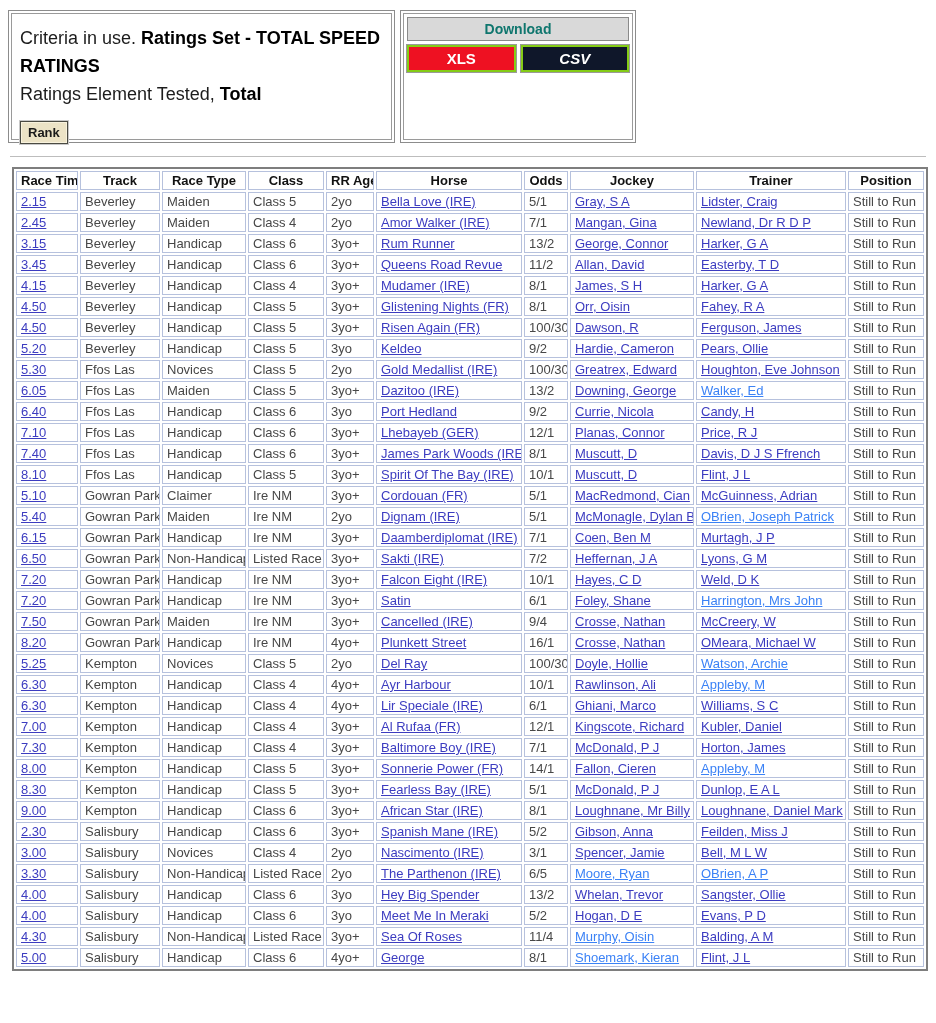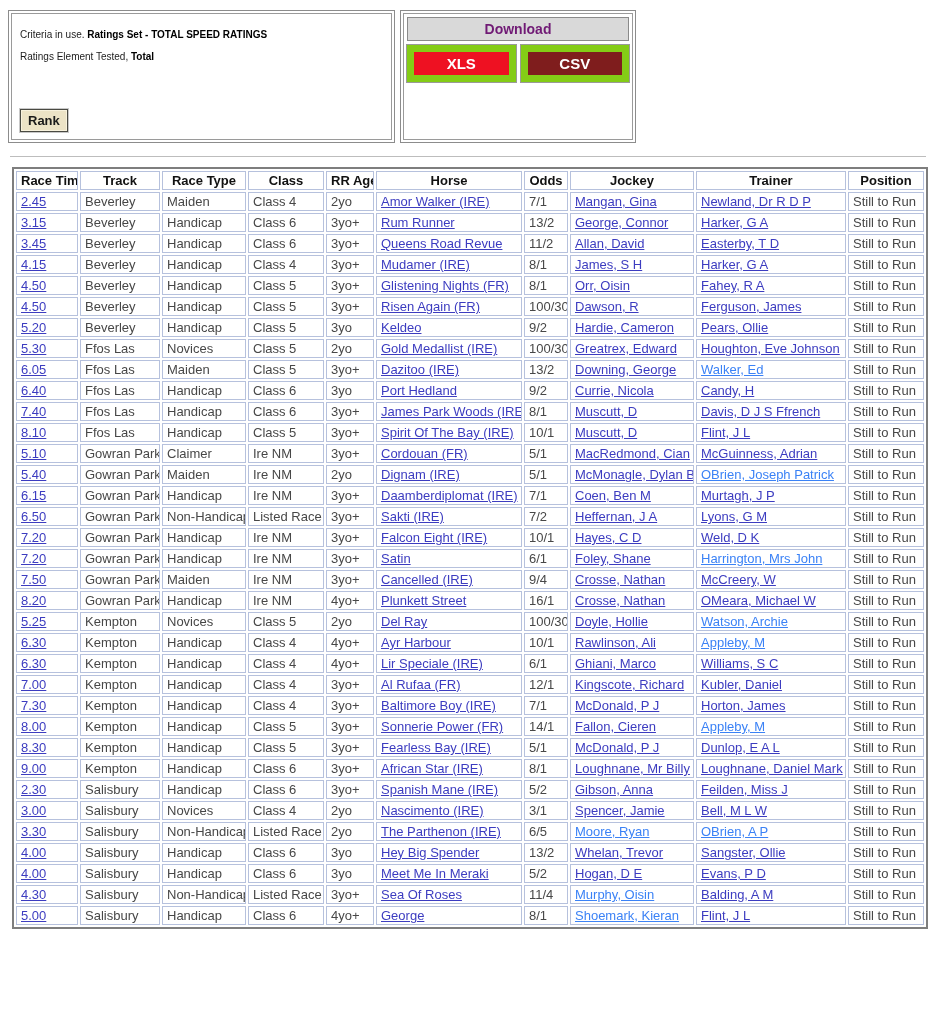--- a/index.html
+++ b/index.html
@@ -17,56 +17,55 @@
     border:1px solid #8c8c8c;
     padding:2px;
     background:#fff;
   }
   .panel-inner {
     border:1px solid #9a9a9a;
     height:100%;
     padding:6px 8px;
   }
   .criteria-box { width:387px; height:133px; }
-  .criteria-text { font-size:10px; line-height:22px; color:#1c1c1c; margin-top:4px; }
+  .criteria-text { font-size:18px; line-height:28px; color:#1c1c1c; margin-top:4px; }
   .criteria-text b { color:#000; }
 
   .btn-row { margin-top:6px; }
   .btn-row.first { margin-top:13px; }
   button.classic {
     font-family: "Liberation Sans", sans-serif;
     font-size:13px; font-weight:bold; color:#1a1a1a;
     background:#ece3c6;
     border:1px solid #4a4a42;
     box-shadow: 0 0 0 1px #c9c9c9, inset 0 0 0 1px #f8f2dd;
     padding:3px 7px;
     margin-right:4px;
     cursor:pointer;
-    margin-top:28px;
   }
 
   .download-box { width:236px; height:133px; }
   .download-inner { border:1px solid #9a9a9a; height:100%; padding:3px; }
   .download-header {
     background:#d9d9d9;
     border:1px solid #8a8a8a;
-    font-size:14px; font-weight:bold; text-align:center; color:#701a75;
+    font-size:14px; font-weight:bold; text-align:center; color:#0f766e;
     padding:3px 0; margin-bottom:4px;
   }
   .download-buttons { display:flex; gap:5px; }
   .dl {
     flex:1; display:block; text-align:center;
     font-size:15px; font-weight:bold; color:#ffffff;
     text-decoration:none;
-    border:7px solid #84cc16;
+    border:2px solid #84cc16;
     box-shadow: 0 0 0 1px #9a9a9a;
     padding:3px 0; cursor:pointer;
   }
   .dl.xls { background:#ee1122; }
-  .dl.csv { background:#7f1d1d; }
+  .dl.csv { background:#0f172a;font-style:italic; }
 
   hr.divider { border:none; border-top:1px solid #bdbdbd; margin:13px 2px 10px 2px; }
 
   
   table.ratings {
     margin-left:4px;
     width:913px;
     table-layout:fixed;
     border-collapse:separate;
     border-spacing:2px;
@@ -139,20 +138,32 @@
         <th>RR Age</th>
         <th>Horse</th>
         <th>Odds</th>
         <th>Jockey</th>
         <th>Trainer</th>
         <th>Position</th>
       </tr>
   </thead>
   <tbody>
       <tr>
+        <td><a>2.15</a></td>
+        <td>Beverley</td>
+        <td>Maiden</td>
+        <td>Class 5</td>
+        <td>2yo</td>
+        <td><a>Bella Love (IRE)</a></td>
+        <td>5/1</td>
+        <td><a>Gray, S A</a></td>
+        <td><a>Lidster, Craig</a></td>
+        <td>Still to Run</td>
+      </tr>
+      <tr>
         <td><a>2.45</a></td>
         <td>Beverley</td>
         <td>Maiden</td>
         <td>Class 4</td>
         <td>2yo</td>
         <td><a>Amor Walker (IRE)</a></td>
         <td>7/1</td>
         <td><a>Mangan, Gina</a></td>
         <td><a>Newland, Dr R D P</a></td>
         <td>Still to Run</td>
@@ -259,20 +270,32 @@
         <td>Handicap</td>
         <td>Class 6</td>
         <td>3yo</td>
         <td><a>Port Hedland</a></td>
         <td>9/2</td>
         <td><a>Currie, Nicola</a></td>
         <td><a>Candy, H</a></td>
         <td>Still to Run</td>
       </tr>
       <tr>
+        <td><a>7.10</a></td>
+        <td>Ffos Las</td>
+        <td>Handicap</td>
+        <td>Class 6</td>
+        <td>3yo+</td>
+        <td><a>Lhebayeb (GER)</a></td>
+        <td>12/1</td>
+        <td><a>Planas, Connor</a></td>
+        <td><a>Price, R J</a></td>
+        <td>Still to Run</td>
+      </tr>
+      <tr>
         <td><a>7.40</a></td>
         <td>Ffos Las</td>
         <td>Handicap</td>
         <td>Class 6</td>
         <td>3yo+</td>
         <td><a>James Park Woods (IRE)</a></td>
         <td>8/1</td>
         <td><a>Muscutt, D</a></td>
         <td><a>Davis, D J S Ffrench</a></td>
         <td>Still to Run</td>

